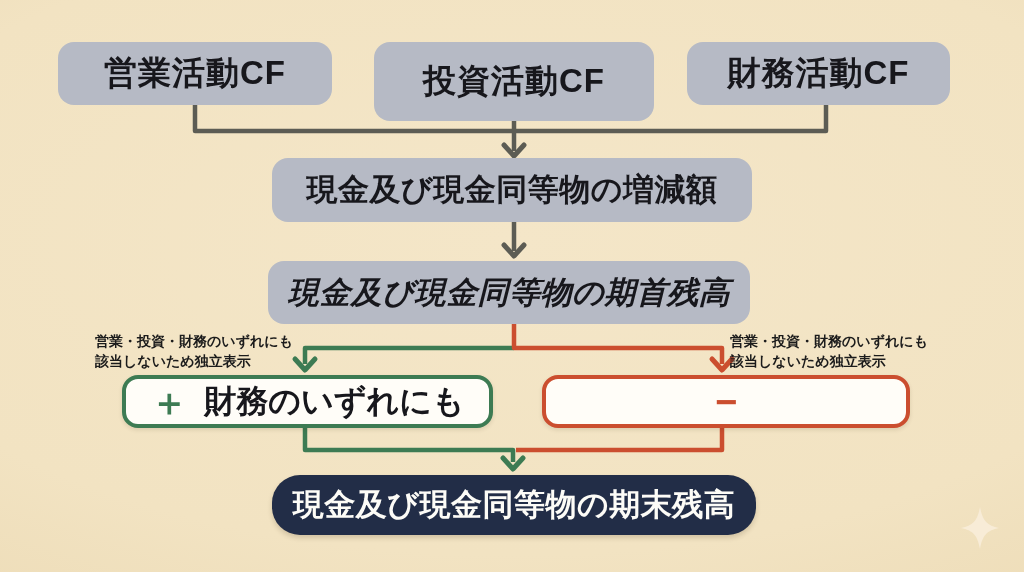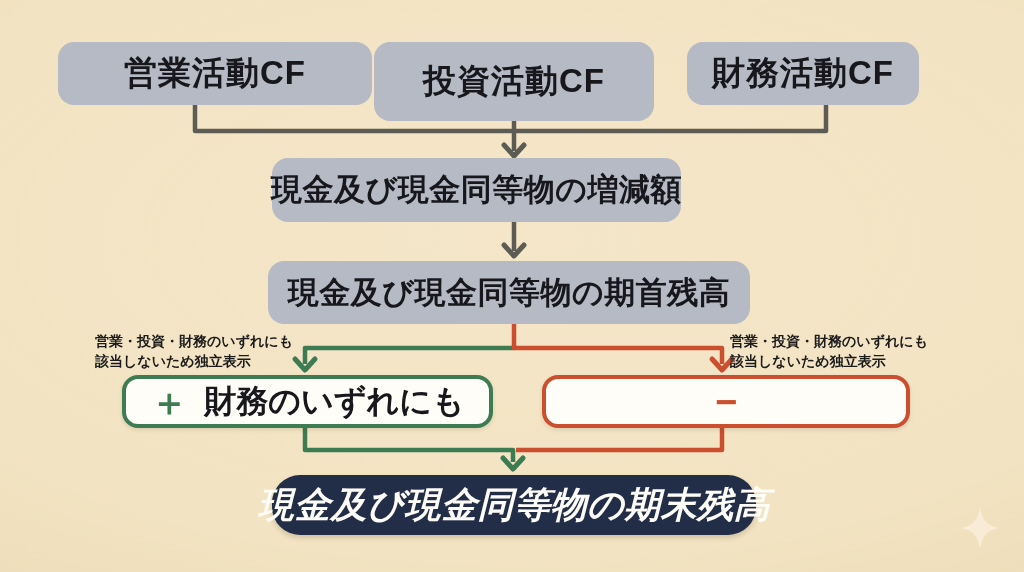--- a/index.html
+++ b/index.html
@@ -26,21 +26,21 @@
     background:var(--box-white);border-radius:16px;font-size:32px;
     gap:16px;box-shadow:0 2px 4px rgba(60,45,20,0.12);
   }
   .box-adjust .sign{font-size:38px;font-weight:800;line-height:1;}
   .adjust-green{border:4px solid var(--accent-green);}
   .adjust-green .sign{color:var(--accent-green);}
   .adjust-red{border:4px solid var(--accent-red);}
   .adjust-red .sign{color:var(--accent-red);}
   .box-navy{
     background:var(--box-navy);border-radius:28px;color:var(--text-light);
-    font-size:36px;letter-spacing:0.5px;box-shadow:0 3px 5px rgba(60,45,20,0.18);font-style:italic;
+    font-size:31px;letter-spacing:0.5px;box-shadow:0 3px 5px rgba(60,45,20,0.18);
   }
   .annotation{
     position:absolute;text-align:left;font-size:14px;font-weight:700;
     line-height:1.45;color:#1b1b1b;letter-spacing:0px;
   }
   .annotation span{display:block;}
   #connectors{position:absolute;left:0;top:0;width:1024px;height:572px;}
   .stroke-grey{stroke:var(--line-grey);}
   .stroke-green{stroke:var(--accent-green);}
   .stroke-red{stroke:var(--accent-red);}
@@ -83,35 +83,35 @@
     <g>
       <path class="shaft stroke-green" d="M305,428 L305,450 L513,450 L513,462"></path>
       <polyline class="chev stroke-green" points="503,458 513,469 523,458"></polyline>
     </g>
 
     <g transform="translate(980,528)">
       <path class="sparkle" d="M0,-21 C2.5,-7 7,-2.5 19,0 C7,2.5 2.5,7 0,21 C-2.5,7 -7,2.5 -19,0 C-7,-2.5 -2.5,-7 0,-21 Z"></path>
     </g>
   </svg>
 
-  <div class="box box-grey box-top" style="left:58px;top:42px;width:314px;height:63px;">
+  <div class="box box-grey box-top" style="left:58px;top:42px;width:274px;height:63px;">
     <span>営業活動CF</span>
   </div>
   <div class="box box-grey box-top" style="left:374px;top:42px;width:280px;height:79px;">
     <span>投資活動CF</span>
   </div>
-  <div class="box box-grey box-top" style="left:687px;top:42px;width:232px;height:63px;">
+  <div class="box box-grey box-top" style="left:687px;top:42px;width:263px;height:63px;">
     <span>財務活動CF</span>
   </div>
 
-  <div class="box box-grey box-mid" style="left:272px;top:158px;width:409px;height:64px;">
+  <div class="box box-grey box-mid" style="left:272px;top:158px;width:480px;height:64px;">
     <span>現金及び現金同等物の増減額</span>
   </div>
 
-  <div class="box box-grey box-mid" style="left:268px;top:261px;width:482px;height:63px;">
+  <div class="box box-grey box-mid" style="left:268px;top:261px;width:482px;height:63px;font-style:italic;">
     <span>現金及び現金同等物の期首残高</span>
   </div>
 
   <div class="annotation" style="left:95px;top:331px;width:212px;">
     <span>営業・投資・財務のいずれにも</span>
     <span>該当しないため独立表示</span>
   </div>
   <div class="annotation" style="left:730px;top:331px;width:215px;">
     <span>営業・投資・財務のいずれにも</span>
     <span>該当しないため独立表示</span>

